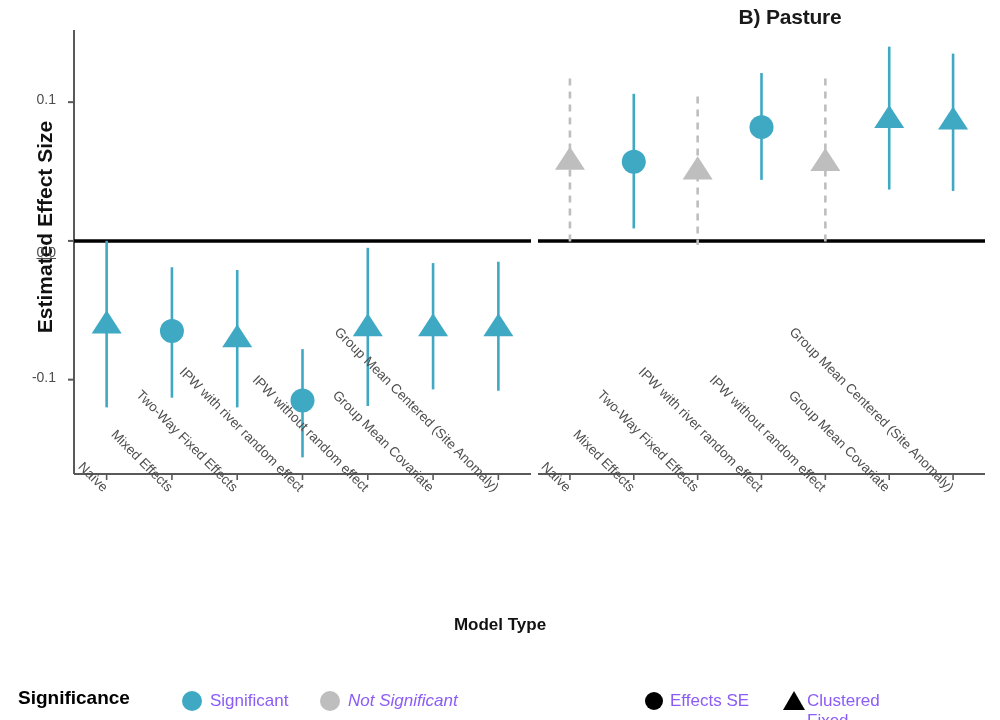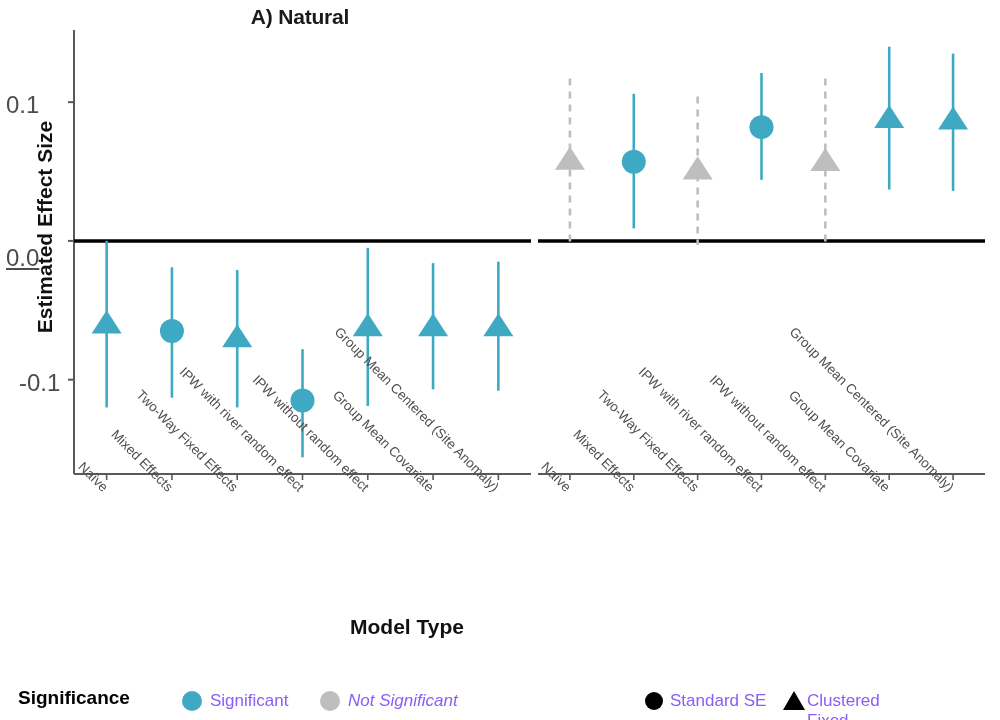--- a/index.html
+++ b/index.html
@@ -13,50 +13,50 @@
   #title-a{left:200px;top:5px;width:200px;}
   #title-b{left:690px;top:5px;width:200px;}
 
   
   #ylab{
     position:absolute;left:-105px;top:215px;width:300px;text-align:center;
     transform:rotate(-90deg);font-weight:bold;font-size:21px;color:#111;
   }
   
   #xlab{
-    position:absolute;left:350px;top:615px;width:300px;
-    font-weight:bold;font-size:21px;color:#111;
+    position:absolute;left:350px;top:615px;width:300px;text-align:center;
+    font-weight:bold;font-size:17px;color:#111;
   }
 
   
   #plot{position:absolute;left:0;top:0;width:1000px;height:720px;}
 
   .ytick-label{
-    position:absolute;font-size:24px;color:#4d4d4d;width:50px;
+    position:absolute;font-size:14px;color:#4d4d4d;text-align:right;width:50px;
   }
 
   .xtick-label{
     position:absolute;font-size:13.5px;color:#4d4d4d;white-space:nowrap;
     transform-origin:right top;transform:rotate(-45deg);
     text-align:right;
   }
 
   
   #legend{position:absolute;left:0;top:683px;width:864px;height:34px;}
   .leg-title{position:absolute;font-weight:bold;font-size:19px;color:#000;}
   .leg-lab{position:absolute;font-size:17px;color:#8b5cf6;}
   .leg-dot{position:absolute;border-radius:50%;}
   .leg-tri{position:absolute;width:0;height:0;}
 </style>
 </head>
 <body>
 
 <div id="root">
 
-  <div class="panel-title" id="title-a">A) Natural</div>
+  <div class="panel-title" id="title-b">B) Pasture</div>
 
   <div id="ylab">Estimated Effect Size</div>
   <div id="xlab">Model Type</div>
 
   <svg id="plot" xmlns="http://www.w3.org/2000/svg" viewBox="0 0 1000 720">
       <line x1="74" y1="30" x2="74" y2="474" stroke="#595959" stroke-width="2"></line>
       <line x1="74" y1="474" x2="531" y2="474" stroke="#595959" stroke-width="2"></line>
       <line x1="538" y1="474" x2="985" y2="474" stroke="#595959" stroke-width="2"></line>
       <line x1="68" y1="102.14999999999999" x2="74" y2="102.14999999999999" stroke="#595959" stroke-width="2"></line>
       <line x1="68" y1="240.9" x2="74" y2="240.9" stroke="#595959" stroke-width="2"></line>
@@ -103,21 +103,21 @@
       <polygon points="889.2142857142858,105 874.2142857142858,128.1 904.2142857142858,128.1" fill="#3FA9C4"></polygon>
       <line x1="889.2142857142858" y1="474" x2="889.2142857142858" y2="480" stroke="#595959" stroke-width="1.6"></line>
       <line x1="953.0714285714286" y1="53.587499999999984" x2="953.0714285714286" y2="190.95" stroke="#3FA9C4" stroke-width="2.6"></line>
       <polygon points="953.0714285714286,106.3875 938.0714285714286,129.4875 968.0714285714286,129.4875" fill="#3FA9C4"></polygon>
       <line x1="953.0714285714286" y1="474" x2="953.0714285714286" y2="480" stroke="#595959" stroke-width="1.6"></line>
     </svg>
 
   <div id="yticks">
       <div class="ytick-label" style="left: 6px; top: 91.15px;">0.1</div>
       <div class="ytick-label" style="left: 6px; top: 244px; text-decoration: underline;">0.0</div>
-      <div class="ytick-label" style="left: 19px; top: 368.65px;">-0.1</div>
+      <div class="ytick-label" style="left: 6px; top: 368.65px;">-0.1</div>
     </div>
   <div id="xticks">
       <div class="xtick-label" style="left: 110.643px; top: 484px; right: auto; transform-origin: 100% 0%; transform: translate(-100%, 0px) rotate(45deg); direction: ltr;">Naïve</div>
       <div class="xtick-label" style="left: 175.929px; top: 484px; right: auto; transform-origin: 100% 0%; transform: translate(-100%, 0px) rotate(45deg); direction: ltr;">Mixed Effects</div>
       <div class="xtick-label" style="left: 241.214px; top: 484px; right: auto; transform-origin: 100% 0%; transform: translate(-100%, 0px) rotate(45deg); direction: ltr;">Two-Way Fixed Effects</div>
       <div class="xtick-label" style="left: 306.5px; top: 484px; right: auto; transform-origin: 100% 0%; transform: translate(-100%, 0px) rotate(45deg); direction: ltr;">IPW with river random effect</div>
       <div class="xtick-label" style="left: 371.786px; top: 484px; right: auto; transform-origin: 100% 0%; transform: translate(-100%, 0px) rotate(45deg); direction: ltr;">IPW without random effect</div>
       <div class="xtick-label" style="left: 437.071px; top: 484px; right: auto; transform-origin: 100% 0%; transform: translate(-100%, 0px) rotate(45deg); direction: ltr;">Group Mean Covariate</div>
       <div class="xtick-label" style="left: 502.357px; top: 484px; right: auto; transform-origin: 100% 0%; transform: translate(-100%, 0px) rotate(45deg); direction: ltr;">Group Mean Centered (Site Anomaly)</div>
       <div class="xtick-label" style="left: 573.929px; top: 484px; right: auto; transform-origin: 100% 0%; transform: translate(-100%, 0px) rotate(45deg); direction: ltr;">Naïve</div>
@@ -131,18 +131,18 @@
 
   <div id="legend">
     <div class="leg-title" style="left:18px;top:4px;">Significance</div>
     <div class="leg-dot" style="left:182px;top:8px;width:20px;height:20px;background:#3FA9C4;"></div>
     <div class="leg-lab" style="left:210px;top:8px;">Significant</div>
     <div class="leg-dot" style="left:320px;top:8px;width:20px;height:20px;background:#BEBEBE;"></div>
     <div class="leg-lab" style="left:348px;top:8px;font-style:italic;">Not Significant</div>
 
     <div class="leg-title" style="left:519px;top:20px;margin-top:20px;">Error Type</div>
     <div class="leg-dot" style="left:645px;top:9px;width:18px;height:18px;background:#000;"></div>
-    <div class="leg-lab" style="left:670px;top:8px;">Standard SE</div>
+    <div class="leg-lab" style="left:670px;top:8px;">Effects SE</div>
     <div class="leg-tri" style="left:783px;top:8px;border-left:11px solid transparent;border-right:11px solid transparent;border-bottom:19px solid #000;"></div>
     <div class="leg-lab" style="left:807px;top:8px;">Clustered Fixed</div>
   </div>
 
 </div>
 
 </body></html>

